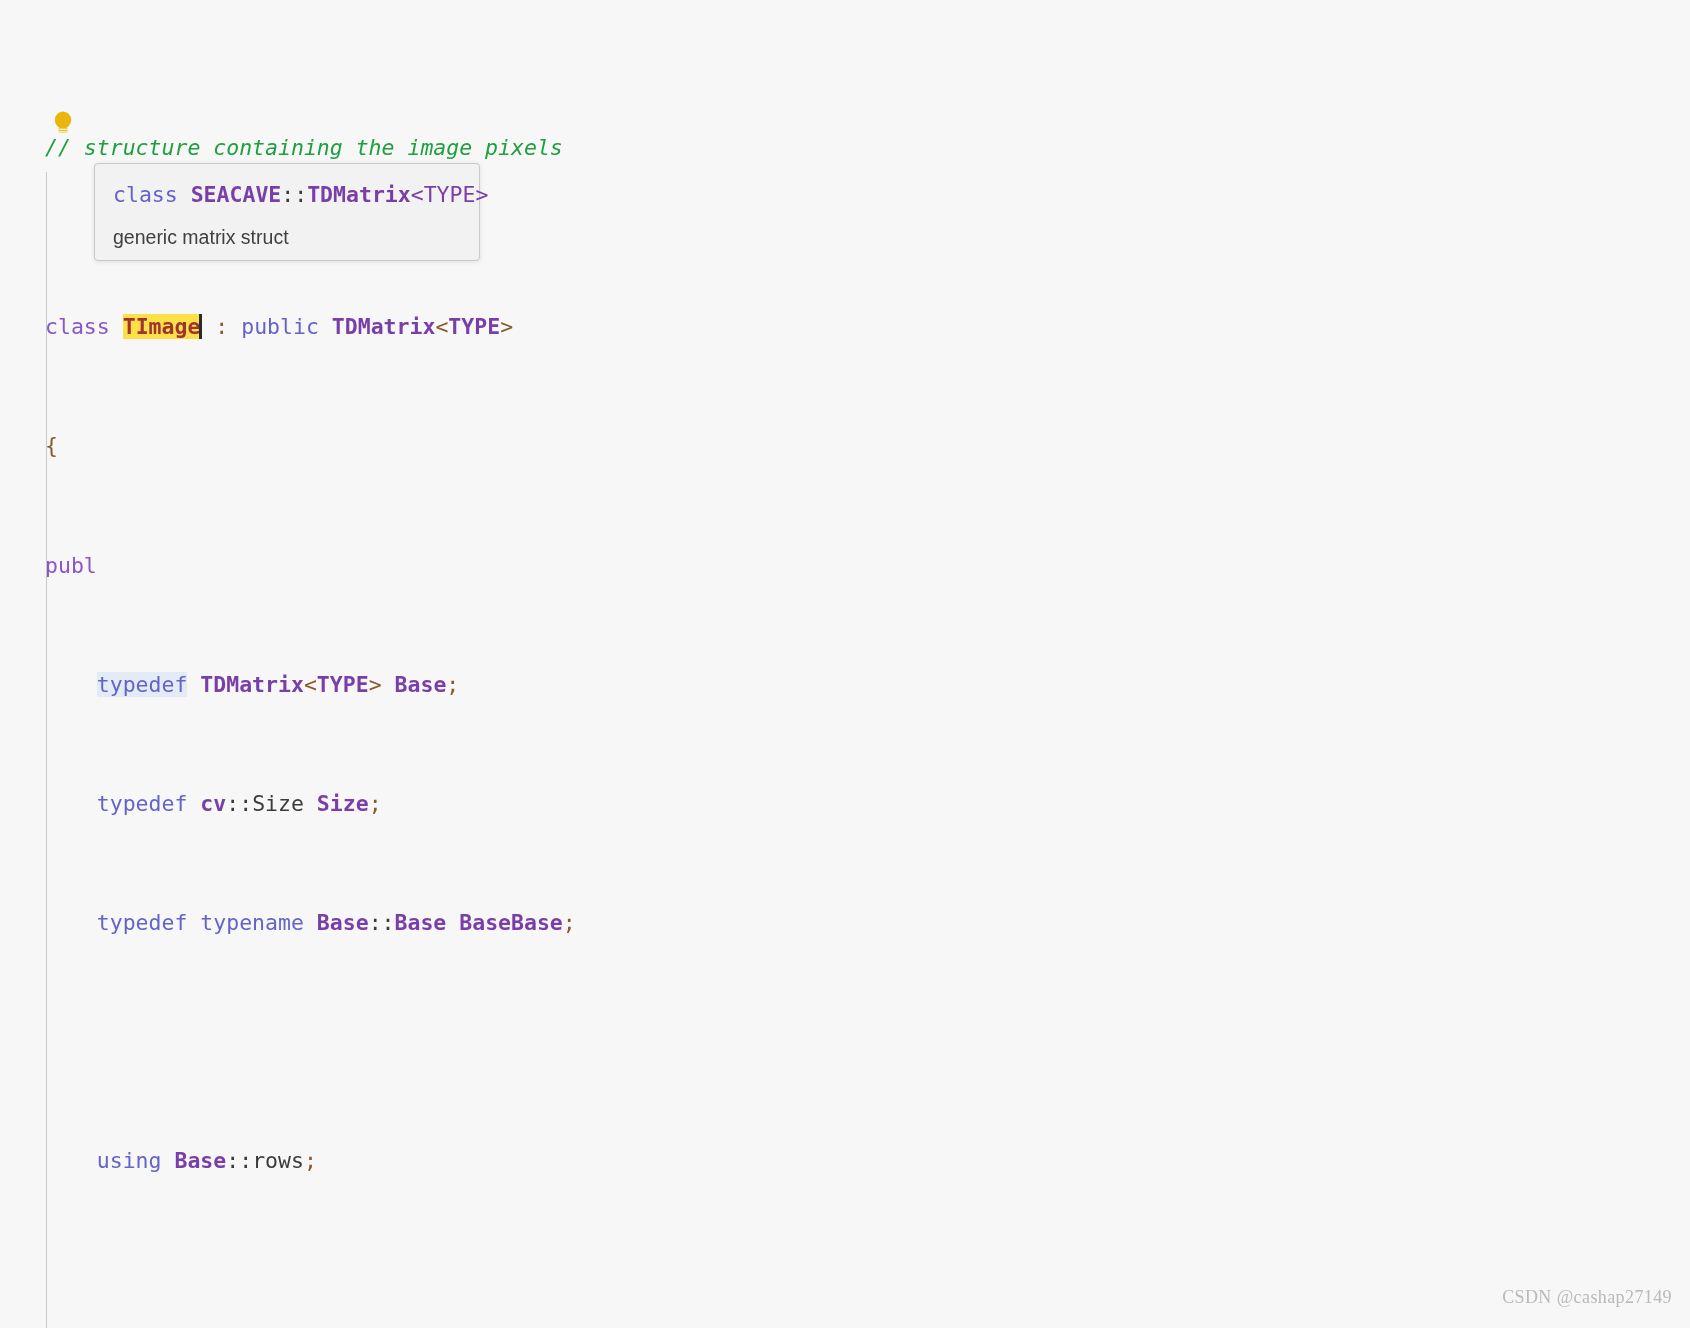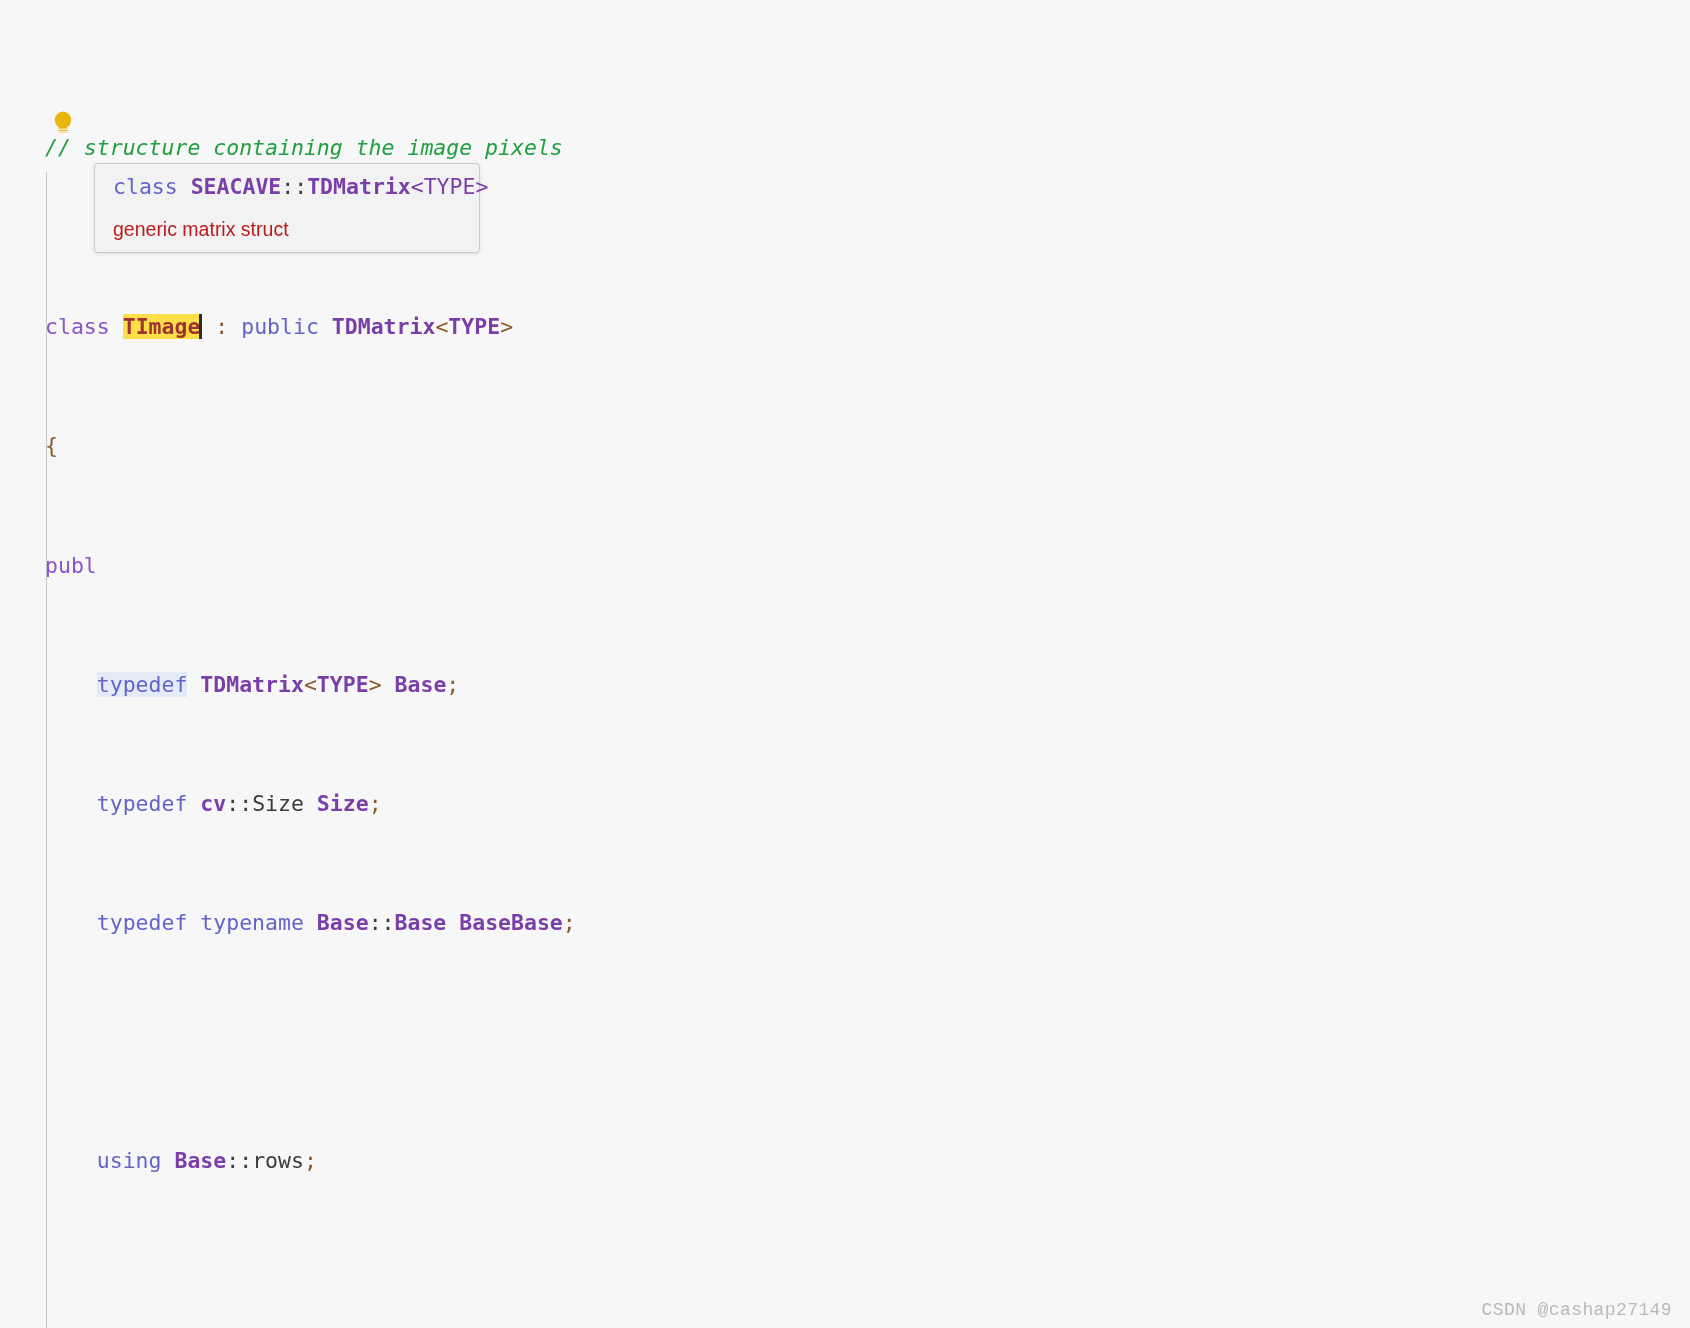--- a/index.html
+++ b/index.html
@@ -95,44 +95,44 @@
     position: absolute;
     left: 94px;
     top: 163px;
     width: 386px;
     box-sizing: border-box;
     background: #f2f2f2;
     border: 1px solid #c9c9c9;
     border-radius: 4px;
     box-shadow: 0 1px 4px rgba(0,0,0,0.10);
     z-index: 10;
-    padding: 8px 0 10px 0;
+    padding: 16px 0 10px 0;
   }
   #tooltip .tt-sig {
     font-family: "DejaVu Sans Mono", monospace;
     font-size: 21.5px;
     line-height: 30px;
     padding: 0 18px 0 18px;
     white-space: pre;
   }
   #tooltip .tt-doc {
     font-family: "Liberation Sans", sans-serif;
     font-size: 19.5px;
     line-height: 26px;
-    color: #b91c1c;
+    color: #404040;
     padding: 14px 18px 0 18px;
     white-space: pre;
   }
 
   
   #watermark {
     position: absolute;
     right: 18px;
-    bottom: 8px;
-    font-family: Liberation Mono, monospace;
+    bottom: 20px;
+    font-family: Liberation Serif, serif;
     font-size: 18px;
     color: #b9b9b9;
     letter-spacing: 0.4px;
     user-select: none;
   }
 </style>
 </head>
 <body>
 
 <div id="editor">

